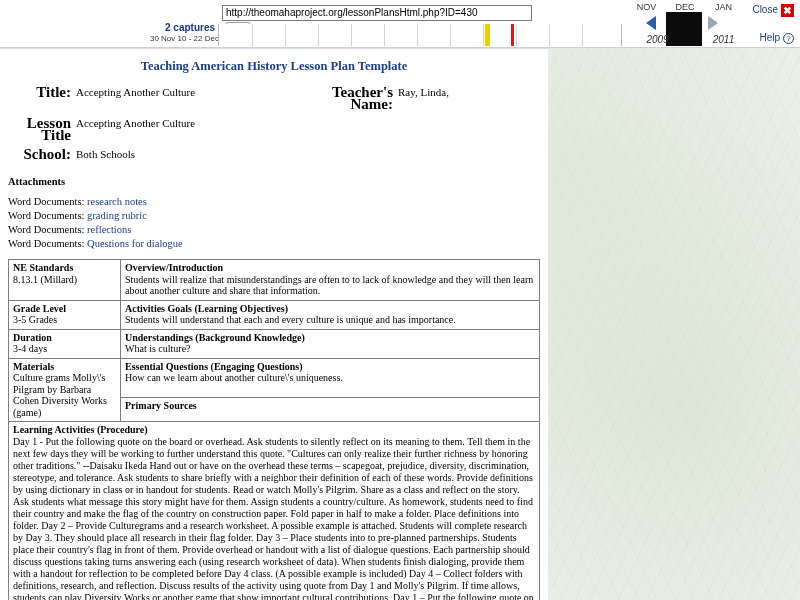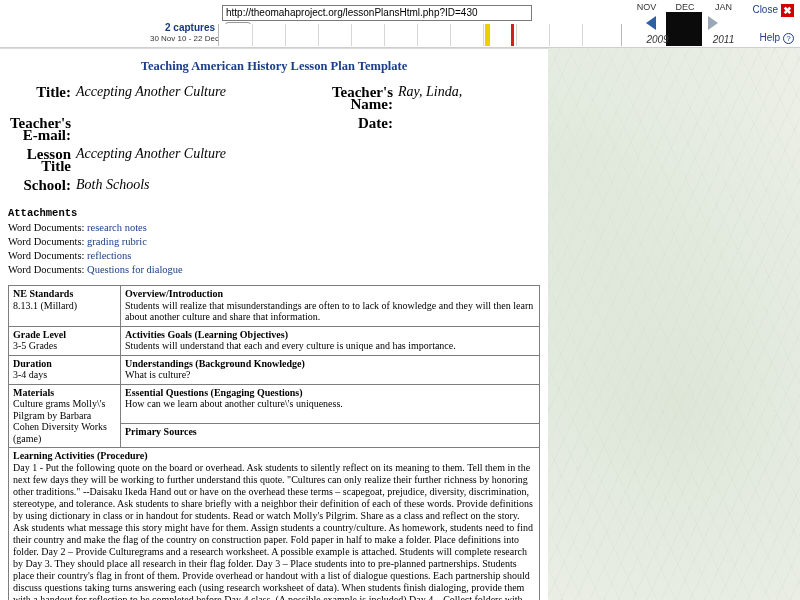--- a/index.html
+++ b/index.html
@@ -216,38 +216,37 @@
     font-weight: bold;
     color: #000;
     text-align: right;
     padding-right: 5px;
     font-family: "Liberation Serif", serif;
     font-size: 15px;
   }
   .fvalue {
     color: #000;
     font-family: "Liberation Serif", serif;
-    font-size: 14px;
-    font-style: italic;
+    font-size: 11px;
   }
   .c1 { width: 280px; }
   .c2 { width: 250px; }
   .w-title .flabel { width: 68px; }
   .w-tname .flabel { width: 110px; }
   .w-email .flabel { width: 68px; }
   .w-date .flabel  { width: 110px; }
   .w-lesson .flabel { width: 68px; }
   .w-school .flabel { width: 68px; }
 
   .attachments {
     margin-top: 16px;
     font-size: 10.5px;
     font-family: "Liberation Serif", serif;
   }
-  .attachments .ah { font-weight: bold; margin-bottom: 3px; font-family: Liberation Mono, monospace; }
+  .attachments .ah { font-weight: bold; margin-bottom: 9px; }
   .att-row { margin-bottom: 3px; }
   .att-row .lbl { color: #000; }
   .att-row a {
     color: #1b3e86;
     text-decoration: none;
   }
 
   table.lesson {
     margin-top: 10px;
     width: 532px;
@@ -342,30 +341,20 @@
       <div class="fcell c1 w-title">
         <div class="flabel">Title:</div>
         <div class="fvalue">Accepting Another Culture</div>
       </div>
       <div class="fcell c2 w-tname">
         <div class="flabel">Teacher's Name:</div>
         <div class="fvalue">Ray, Linda,</div>
       </div>
     </div>
 
-    <div class="frow">
-      <div class="fcell c1 w-email">
-        <div class="flabel">Teacher's E-mail:</div>
-        <div class="fvalue"></div>
-      </div>
-      <div class="fcell c2 w-date">
-        <div class="flabel">Date:</div>
-        <div class="fvalue"></div>
-      </div>
-    </div>
 
     <div class="frow">
       <div class="fcell c1 w-lesson">
         <div class="flabel">Lesson Title</div>
         <div class="fvalue">Accepting Another Culture</div>
       </div>
     </div>
 
     <div class="frow">
       <div class="fcell c1 w-school">

